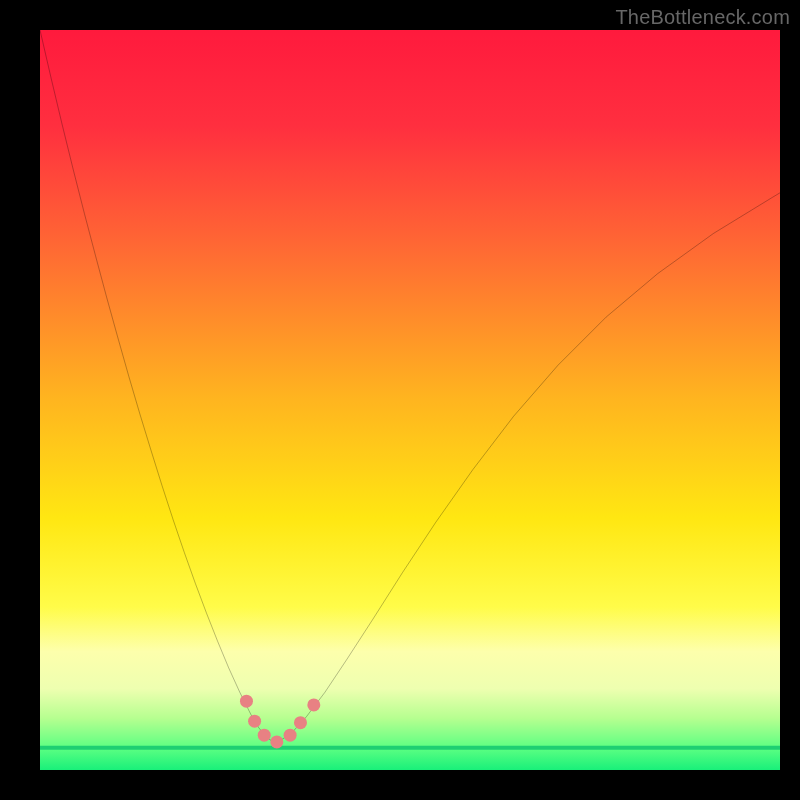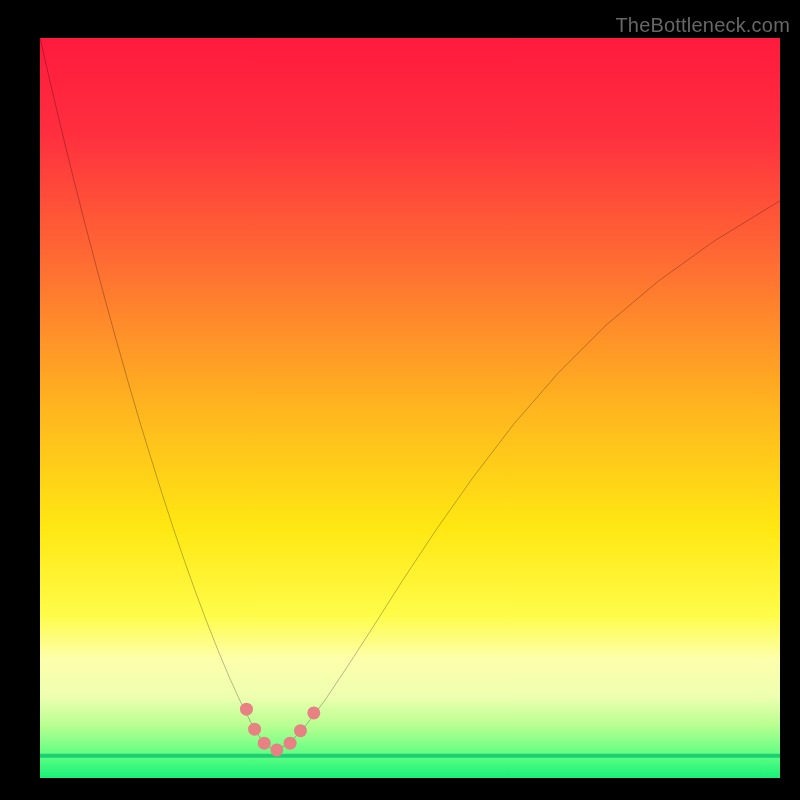--- a/index.html
+++ b/index.html
@@ -7,21 +7,21 @@
     padding: 0;
     width: 800px;
     height: 800px;
     overflow: hidden;
     background: #000;
     font-family: Arial, Helvetica, sans-serif;
   }
   .frame {
     position: absolute;
     left: 0;
-    top: 8px;
+    top: 0;
     width: 800px;
     height: 576px;
     background: #000;
     border-radius: 6px;
   }
   .plot-area {
     position: absolute;
     left: 40px;
     top: 30px;
     width: 740px;

